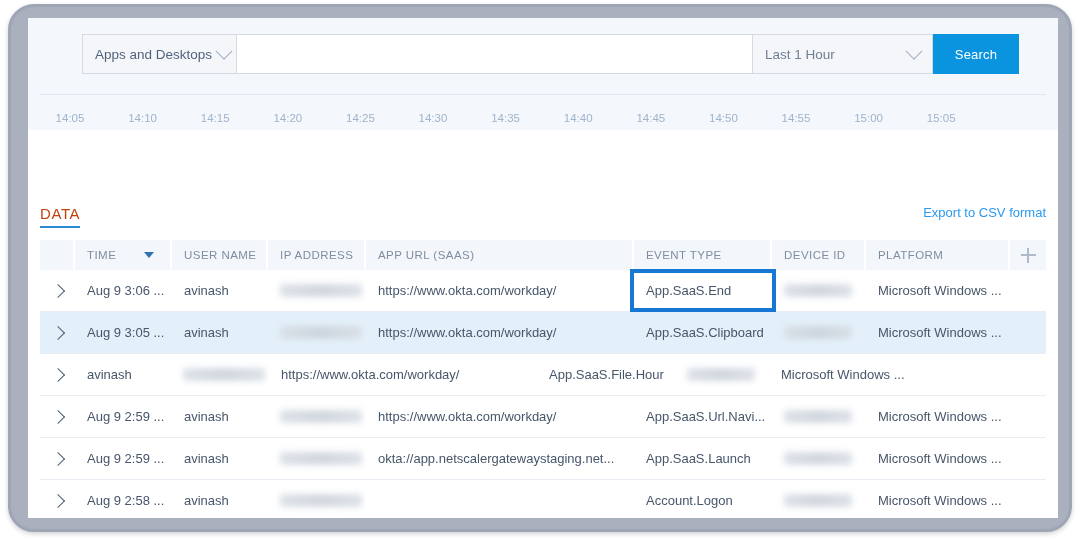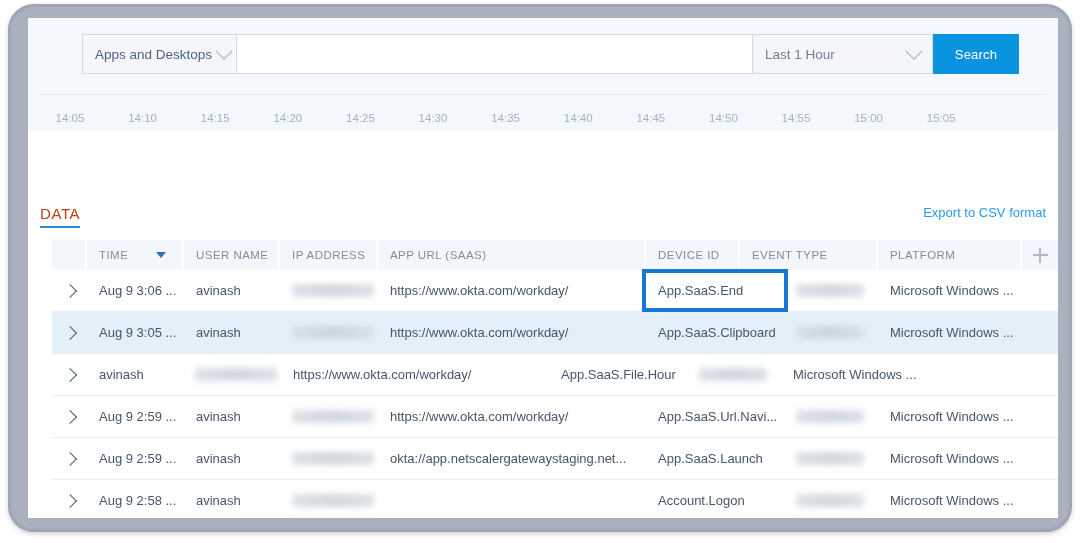--- a/index.html
+++ b/index.html
@@ -159,21 +159,21 @@
     right: 12px;
     top: 75px;
     font-size: 13px;
     color: #2a9af0;
     cursor: pointer;
   }
 
   
   .table-wrap {
     position: absolute;
-    left: 24px;
+    left: 12px;
     top: 110px;
     width: 1006px;
     text-align: center;
   }
   .thead {
     display: flex;
     height: 30px;
     background: #f3f6fa;
   }
   .th {
@@ -315,25 +315,25 @@
           </div>
           <div class="th" style="width: 96px;">
             <span>USER NAME</span>
           </div>
           <div class="th" style="width: 98px;">
             <span>IP ADDRESS</span>
           </div>
           <div class="th" style="width: 268px;">
             <span>APP URL (SAAS)</span>
           </div>
+          <div class="th" style="width: 138px;">
+            <span>EVENT TYPE</span>
+          </div>
           <div class="th" style="width: 94px;">
             <span>DEVICE ID</span>
-          </div>
-          <div class="th" style="width: 138px;">
-            <span>EVENT TYPE</span>
           </div>
           <div class="th" style="width: 144px;">
             <span>PLATFORM</span>
           </div>
           <div class="th plus-cell" style="width: 36px;">
             <span class="plus-icon"></span>
           </div>
         </div>
       <div id="tbody">
           <div class="trow">

